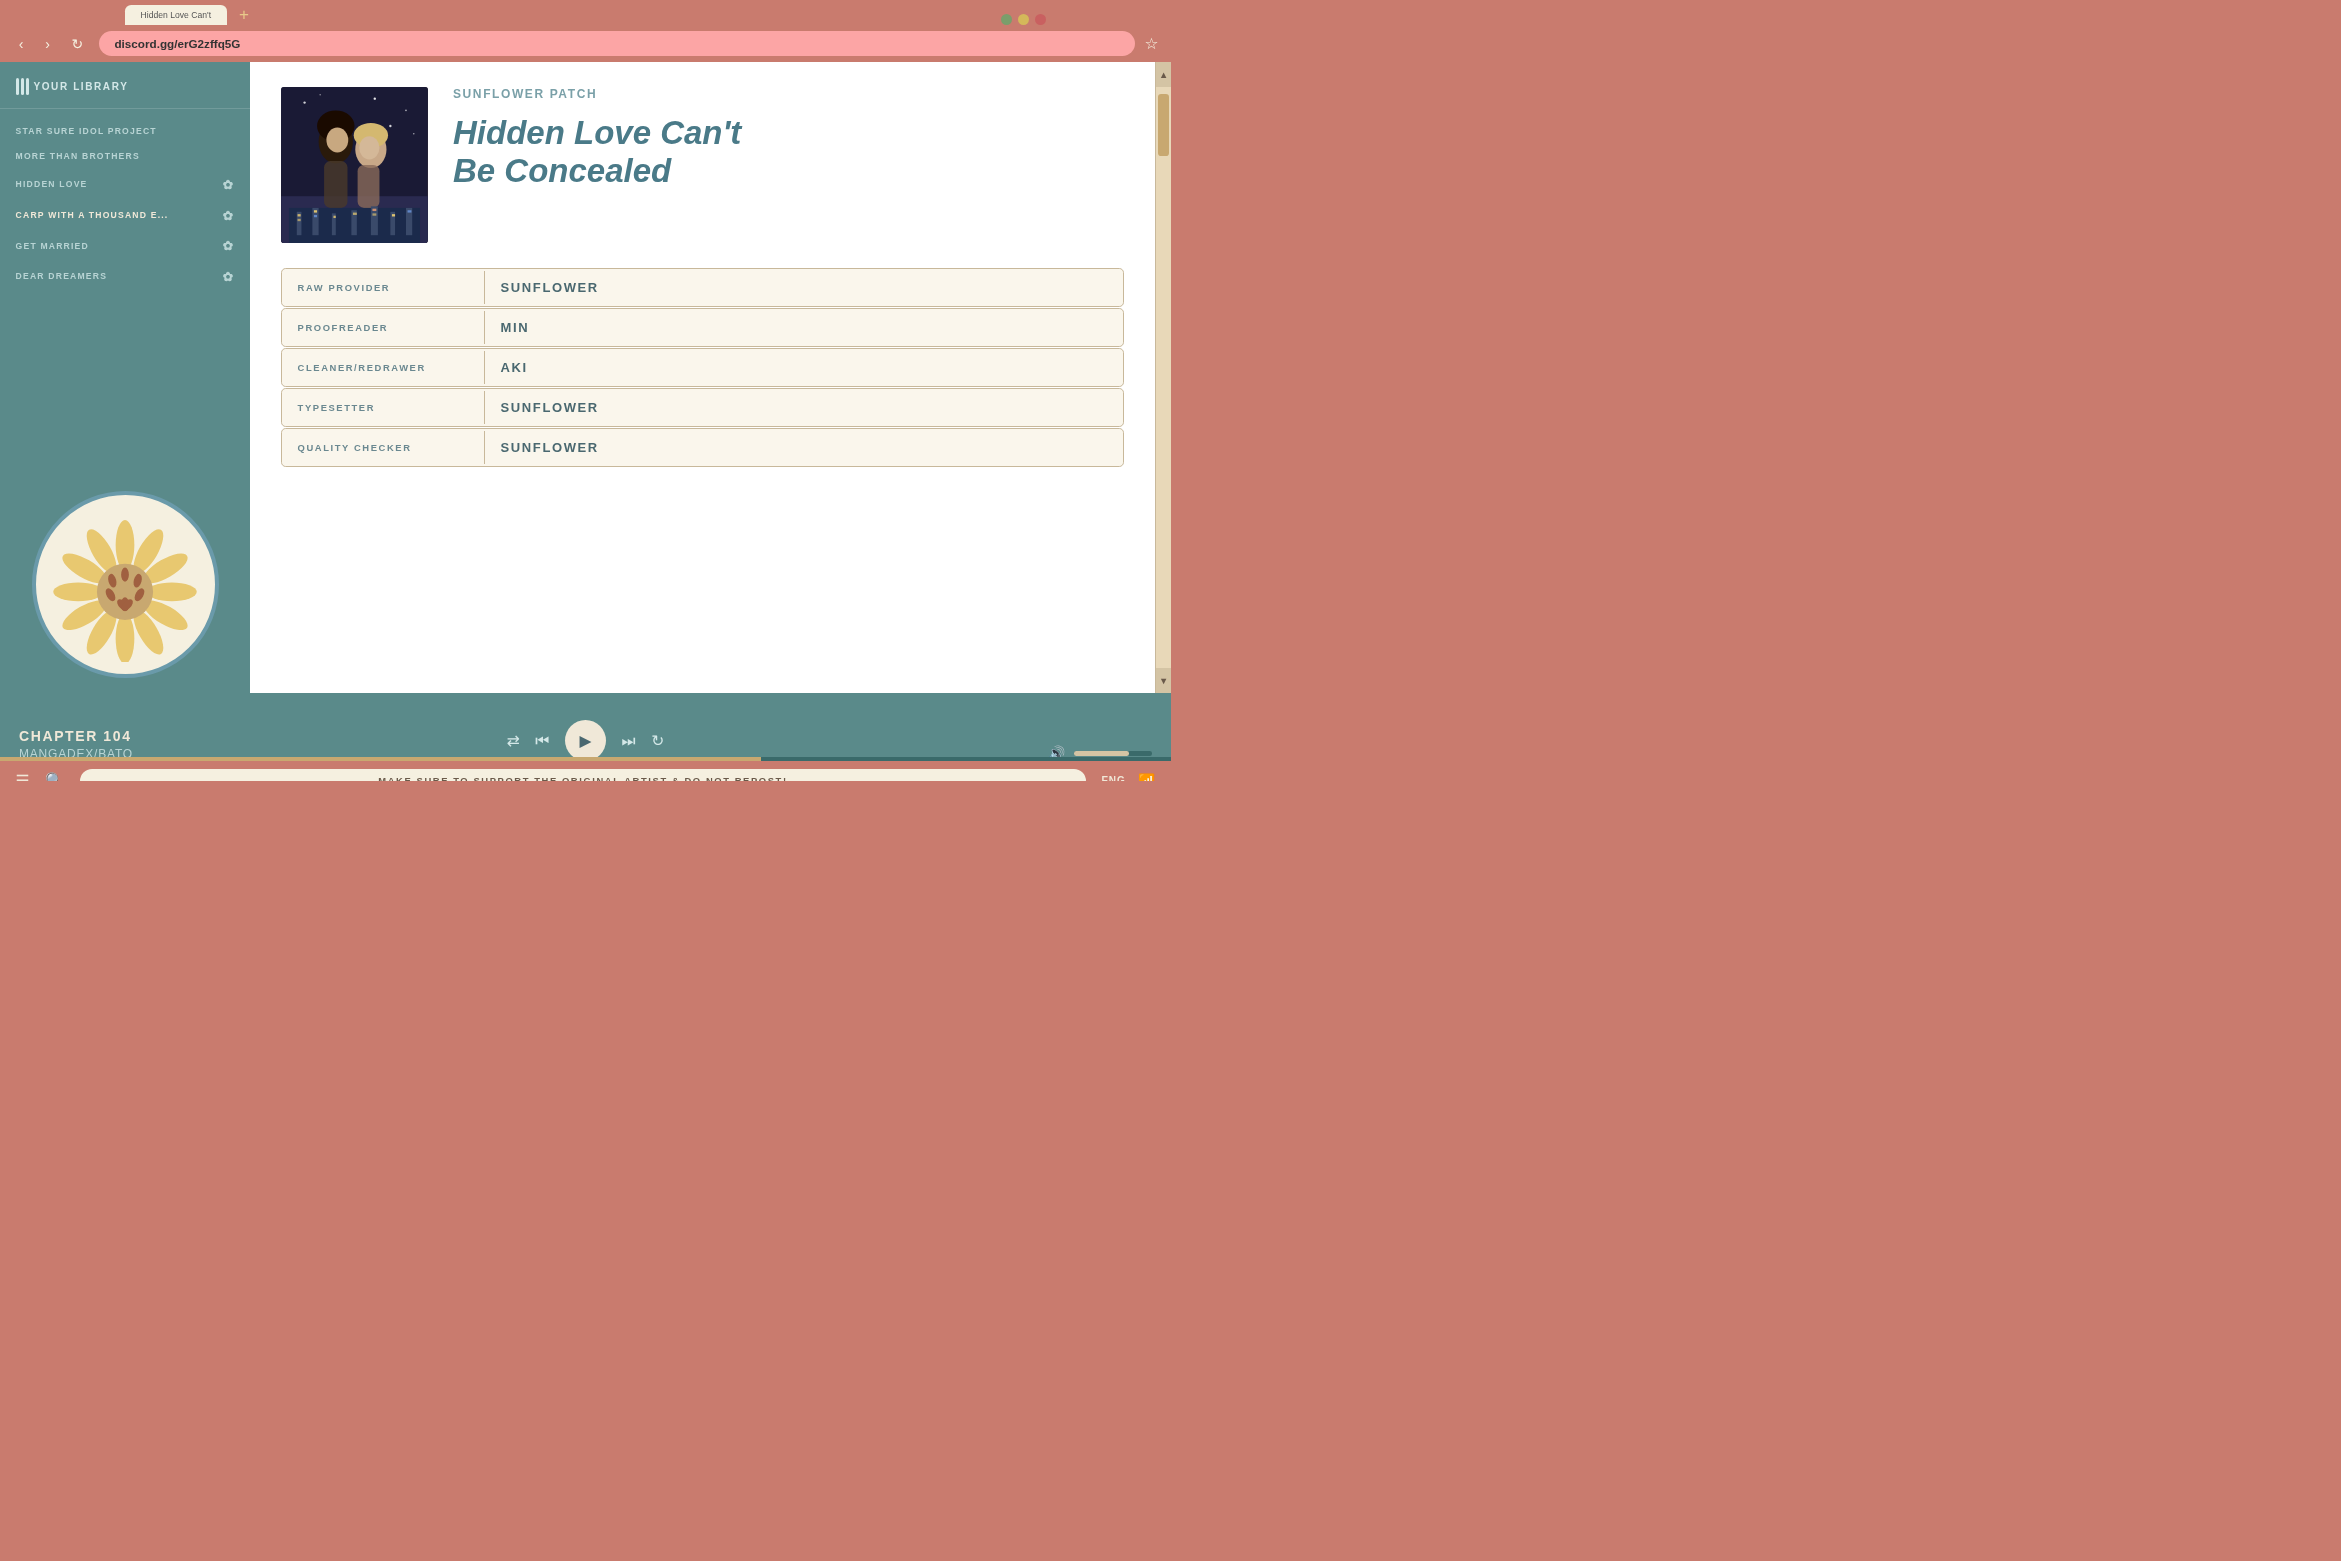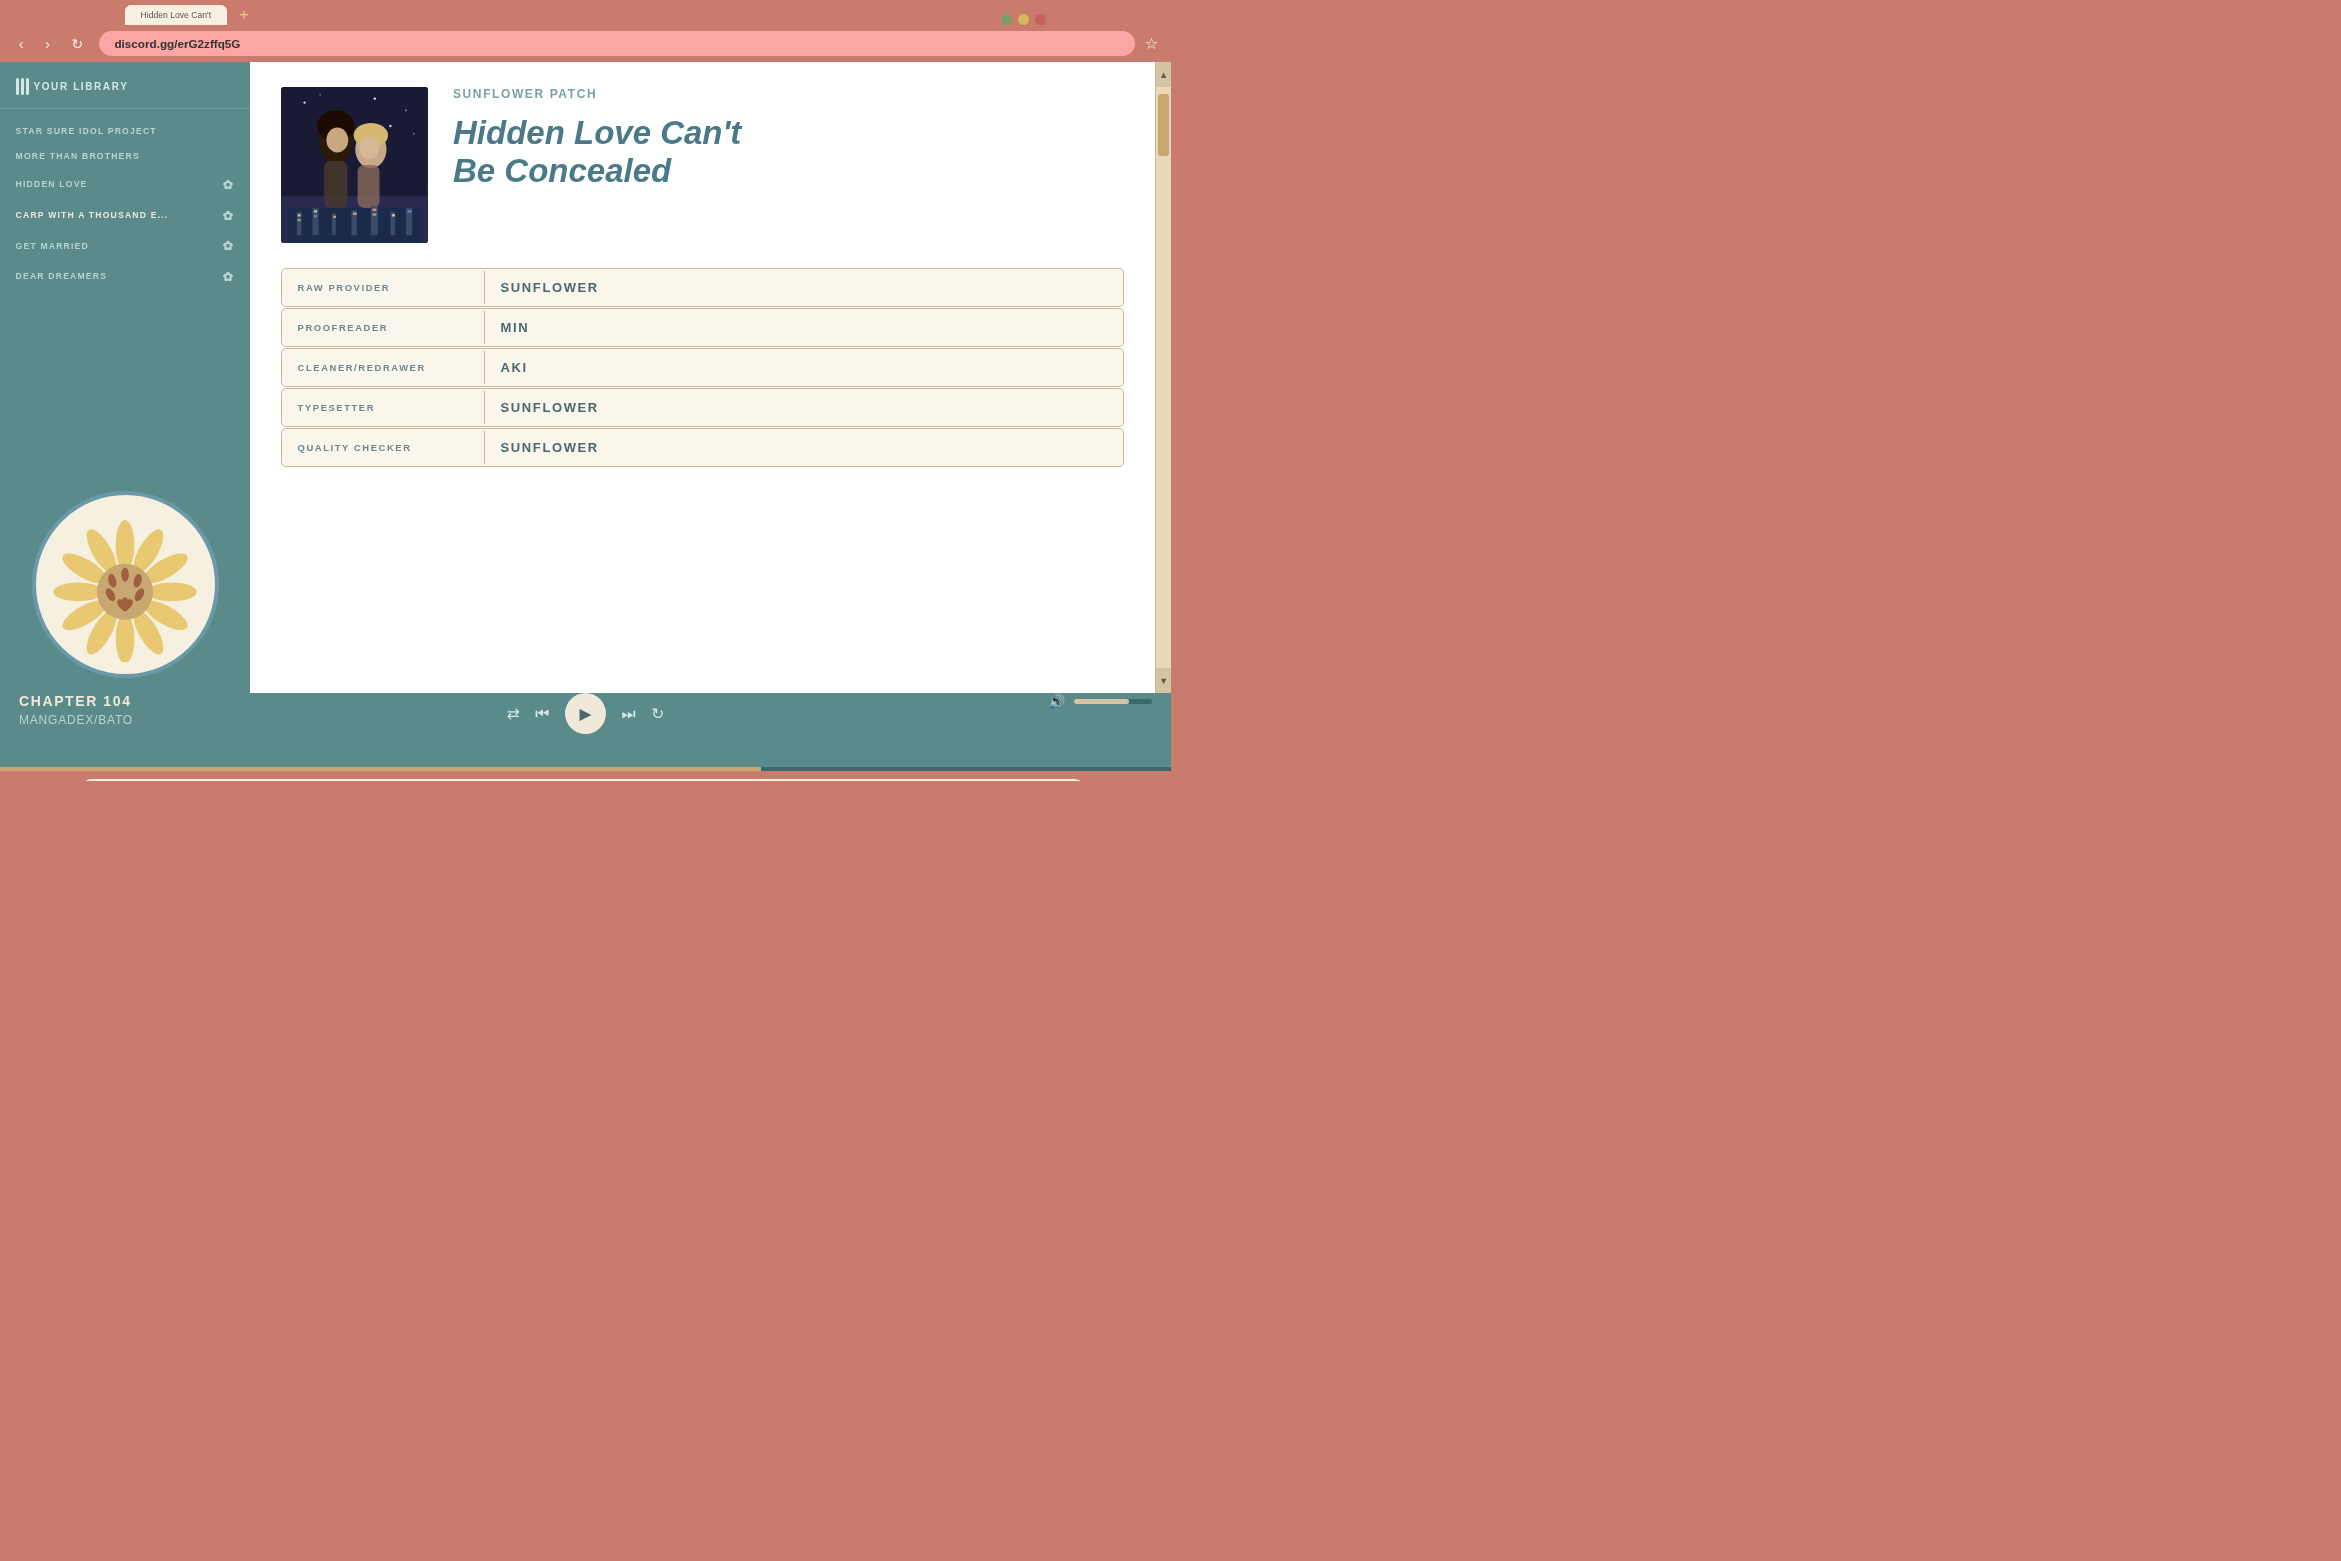--- a/index.html
+++ b/index.html
@@ -307,24 +307,24 @@
     .scrollbar-thumb {
       width: 11px;
       height: 62px;
       background: #c8a870;
       border-radius: 3.1px;
       margin-top: 6.2px;
     }
 
     
     .player-bar {
-      height: 78px;
+      height: 68px;
       background: #5a8a8a;
       display: flex;
-      align-items: flex-start;
+      align-items: flex-end;
       padding: 0 19px;
       gap: 15.6px;
       position: relative;
     }
 
     .chapter-info {
       display: flex;
       flex-direction: column;
       gap: 3.1px;
       min-width: 141px;

